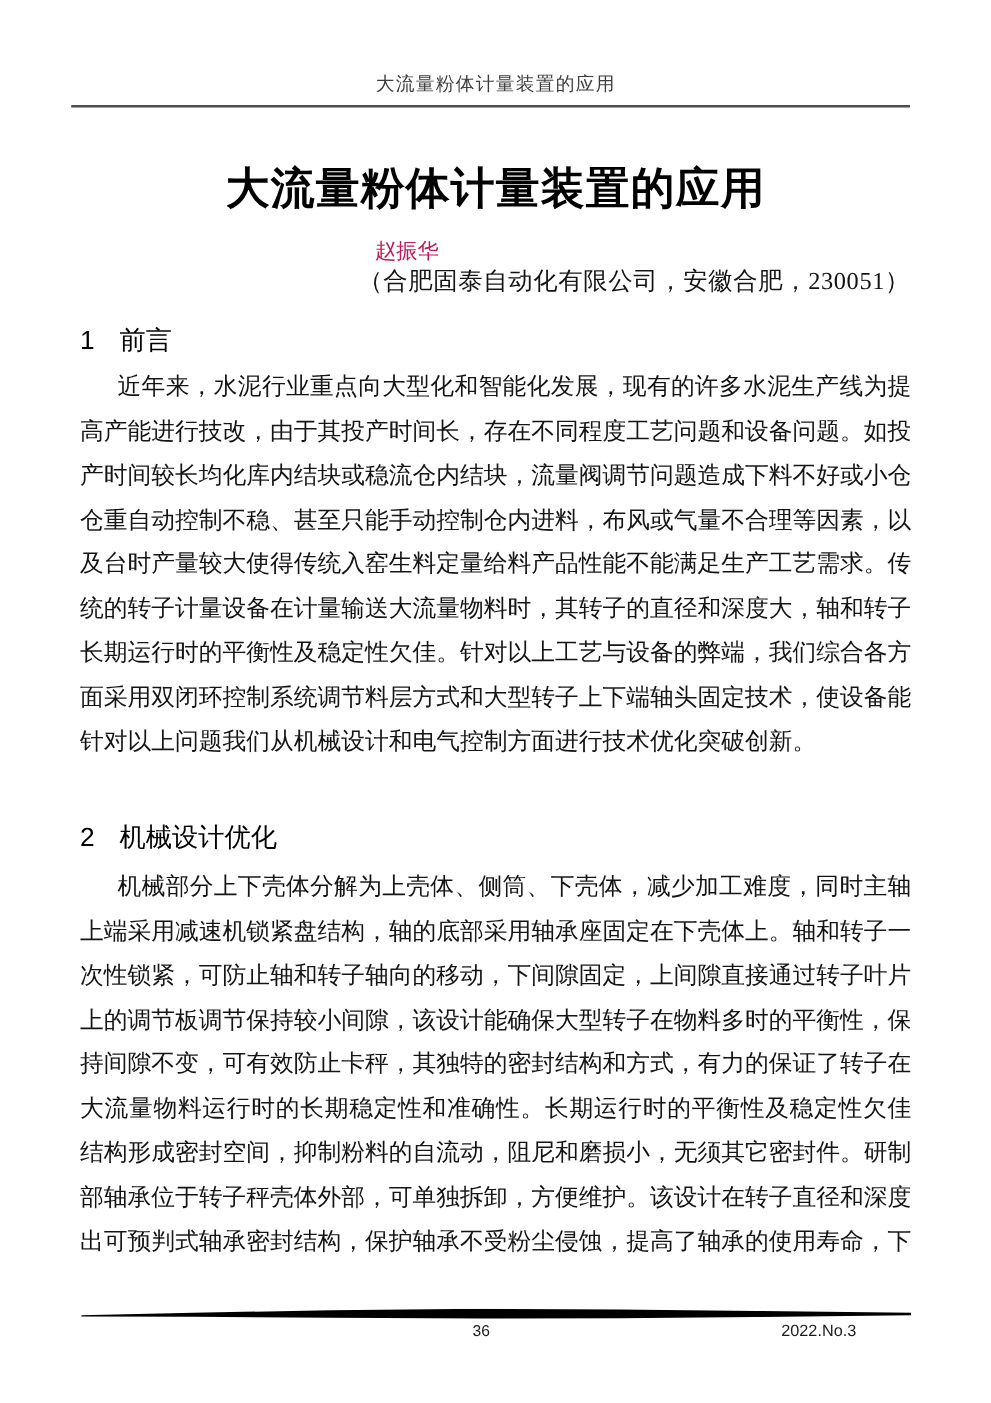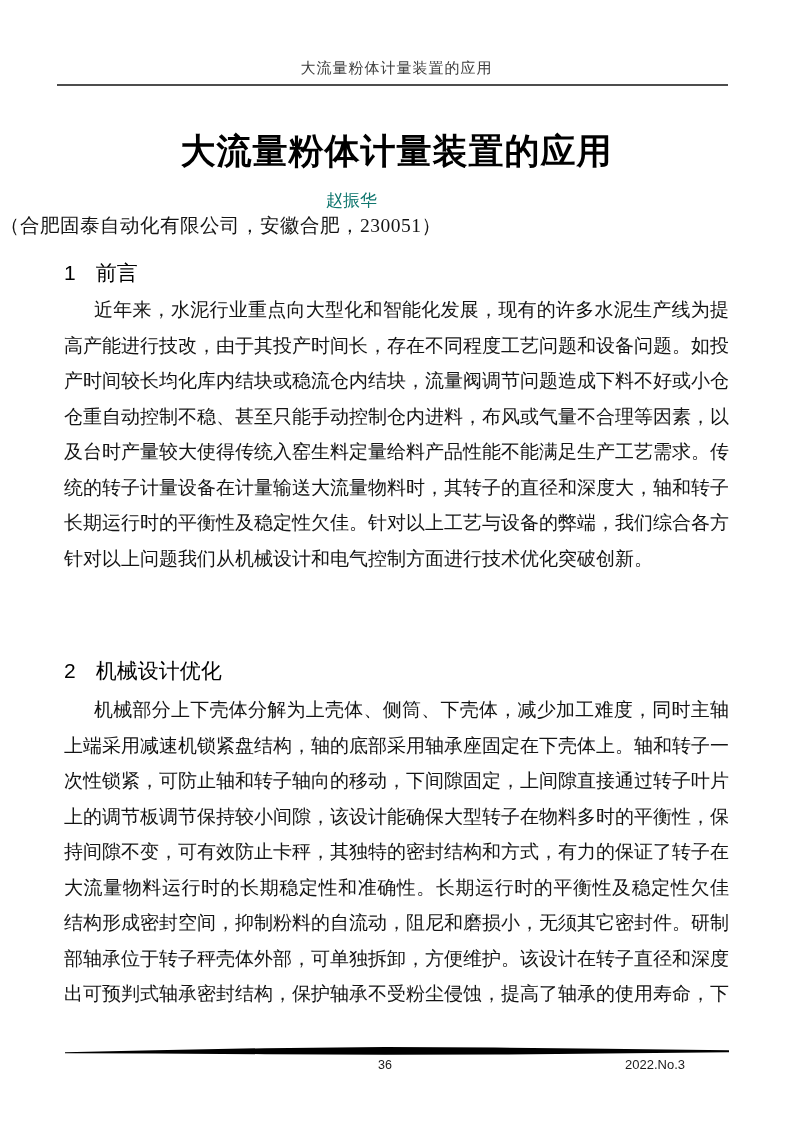--- a/index.html
+++ b/index.html
@@ -53,29 +53,28 @@
     letter-spacing: 1px;
   }
   .author {
     position: absolute;
     top: 190px;
     left: 0;
     width: 651px;
     text-align: center;
     font-size: 17px;
     line-height: 22px;
-    color: #0f766e;
-    padding-left: 26px;
+    color: #be185d;
   }
   .affiliation {
     position: absolute;
     top: 213px;
     left: 0;
     width: 728px;
-    text-align: left;
+    text-align: right;
     font-size: 19.5px;
     line-height: 26px;
     color: #141414;
     letter-spacing: 0.5px;
   }
   
   .section-heading {
     position: absolute;
     left: 64px;
     width: 665px;
@@ -157,20 +156,21 @@
   </h2>
 
   <div class="para" id="para-1">
       <div class="line first">近年来，水泥行业重点向大型化和智能化发展，现有的许多水泥生产线为提</div>
       <div class="line">高产能进行技改，由于其投产时间长，存在不同程度工艺问题和设备问题。如投</div>
       <div class="line">产时间较长均化库内结块或稳流仓内结块，流量阀调节问题造成下料不好或小仓</div>
       <div class="line">仓重自动控制不稳、甚至只能手动控制仓内进料，布风或气量不合理等因素，以</div>
       <div class="line">及台时产量较大使得传统入窑生料定量给料产品性能不能满足生产工艺需求。传</div>
       <div class="line">统的转子计量设备在计量输送大流量物料时，其转子的直径和深度大，轴和转子</div>
       <div class="line">长期运行时的平衡性及稳定性欠佳。针对以上工艺与设备的弊端，我们综合各方</div>
+      <div class="line">面采用双闭环控制系统调节料层方式和大型转子上下端轴头固定技术，使设备能</div>
       <div class="line last-natural">针对以上问题我们从机械设计和电气控制方面进行技术优化突破创新。</div>
     </div>
 
   <h2 class="section-heading" id="sec2-heading">
     <span class="sec-num">2</span><span>机械设计优化</span>
   </h2>
 
   <div class="para" id="para-2">
       <div class="line first">机械部分上下壳体分解为上壳体、侧筒、下壳体，减少加工难度，同时主轴</div>
       <div class="line">上端采用减速机锁紧盘结构，轴的底部采用轴承座固定在下壳体上。轴和转子一</div>

